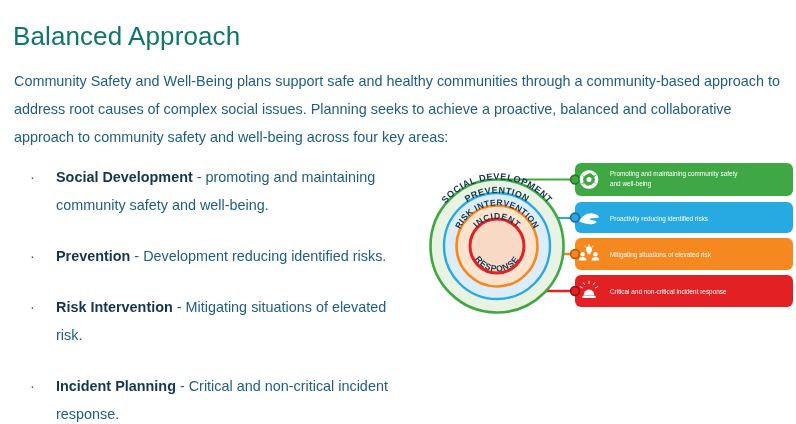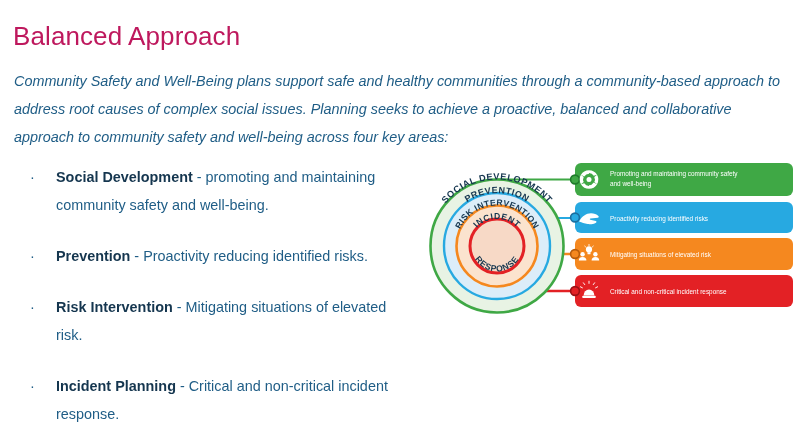--- a/index.html
+++ b/index.html
@@ -20,36 +20,35 @@
     height: 424px;
   }
 
   
   .page-title {
     position: absolute;
     left: 13px;
     top: 4px;
     font-size: 26px;
     font-weight: 400;
-    color: #be185d;
+    color: #0f766e;
     letter-spacing: 0.1px;
     white-space: nowrap;
   }
 
   
   .intro {
     position: absolute;
     left: 14px;
     top: 53px;
     width: 768px;
     font-size: 14.4px;
     line-height: 28px;
     color: #1f5d86;
     text-align: left;
-    font-style: italic;
   }
 
   
   .bullets {
     position: absolute;
     left: 14px;
     top: 163px;
     width: 380px;
   }
   .bullet-row {
@@ -107,21 +106,21 @@
 
   <p class="intro">Community Safety and Well-Being plans support safe and healthy communities through a community-based approach to address root causes of complex social issues. Planning seeks to achieve a proactive, balanced and collaborative approach to community safety and well-being across four key areas:</p>
 
   <div class="bullets">
     <div class="bullet-row">
       <span class="bullet-dot">·</span>
       <span class="bullet-term">Social Development</span><span> - promoting and maintaining community safety and well-being.</span>
     </div>
     <div class="bullet-row">
       <span class="bullet-dot">·</span>
-      <span class="bullet-term">Prevention</span><span> - Proactivity reducing identified risks.</span>
+      <span class="bullet-term">Prevention</span><span> - Development reducing identified risks.</span>
     </div>
     <div class="bullet-row">
       <span class="bullet-dot">·</span>
       <span class="bullet-term">Risk Intervention</span><span> - Mitigating situations of elevated risk.</span>
     </div>
     <div class="bullet-row">
       <span class="bullet-dot">·</span>
       <span class="bullet-term">Incident Planning</span><span> - Critical and non-critical incident response.</span>
     </div>
   </div>

